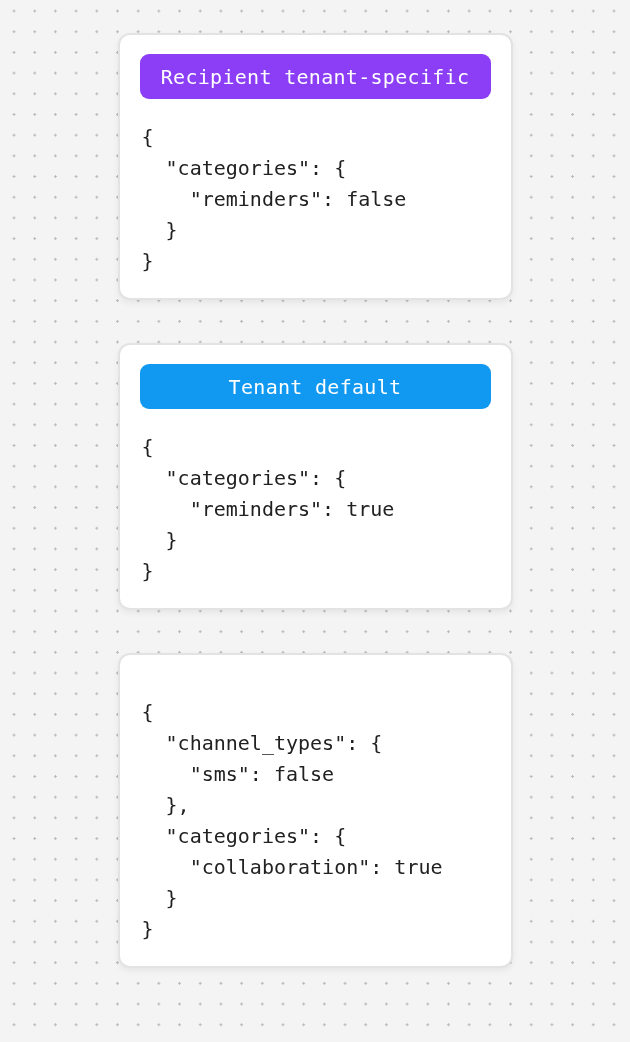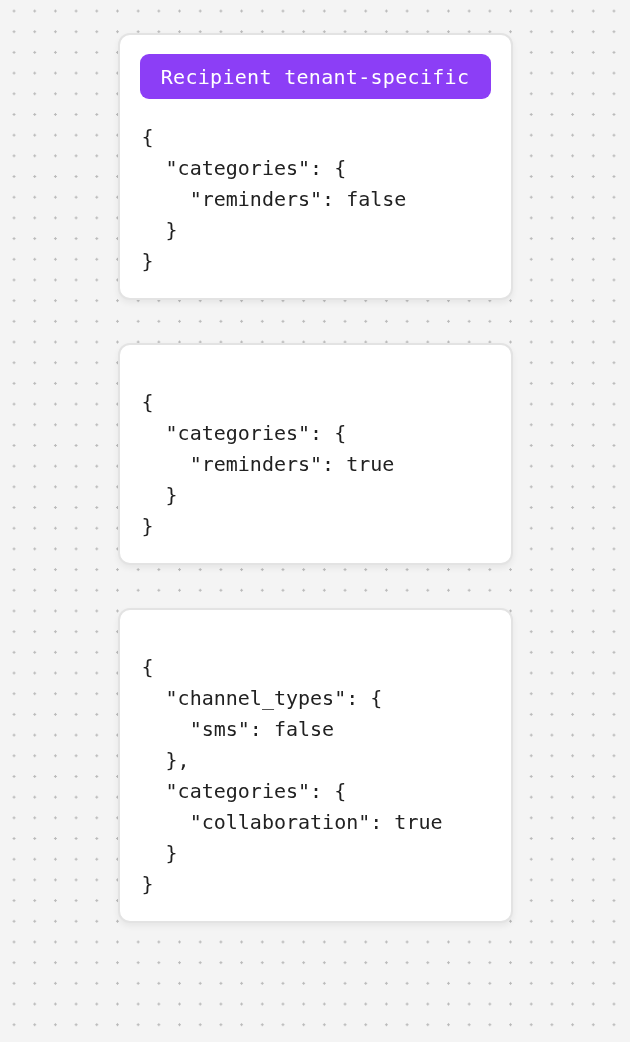--- a/index.html
+++ b/index.html
@@ -61,20 +61,23 @@
       <span>Recipient tenant-specific</span>
     </div>
     <pre class="code">{
   "categories": {
     "reminders": false
   }
 }</pre>
   </div>
 
   <div class="card">
+    <div class="badge" style="background-color: rgb(17, 152, 240);">
+      <span>Tenant default</span>
+    </div>
     <pre class="code">{
   "categories": {
     "reminders": true
   }
 }</pre>
   </div>
 
   <div class="card">
     <pre class="code">{
   "channel_types": {

